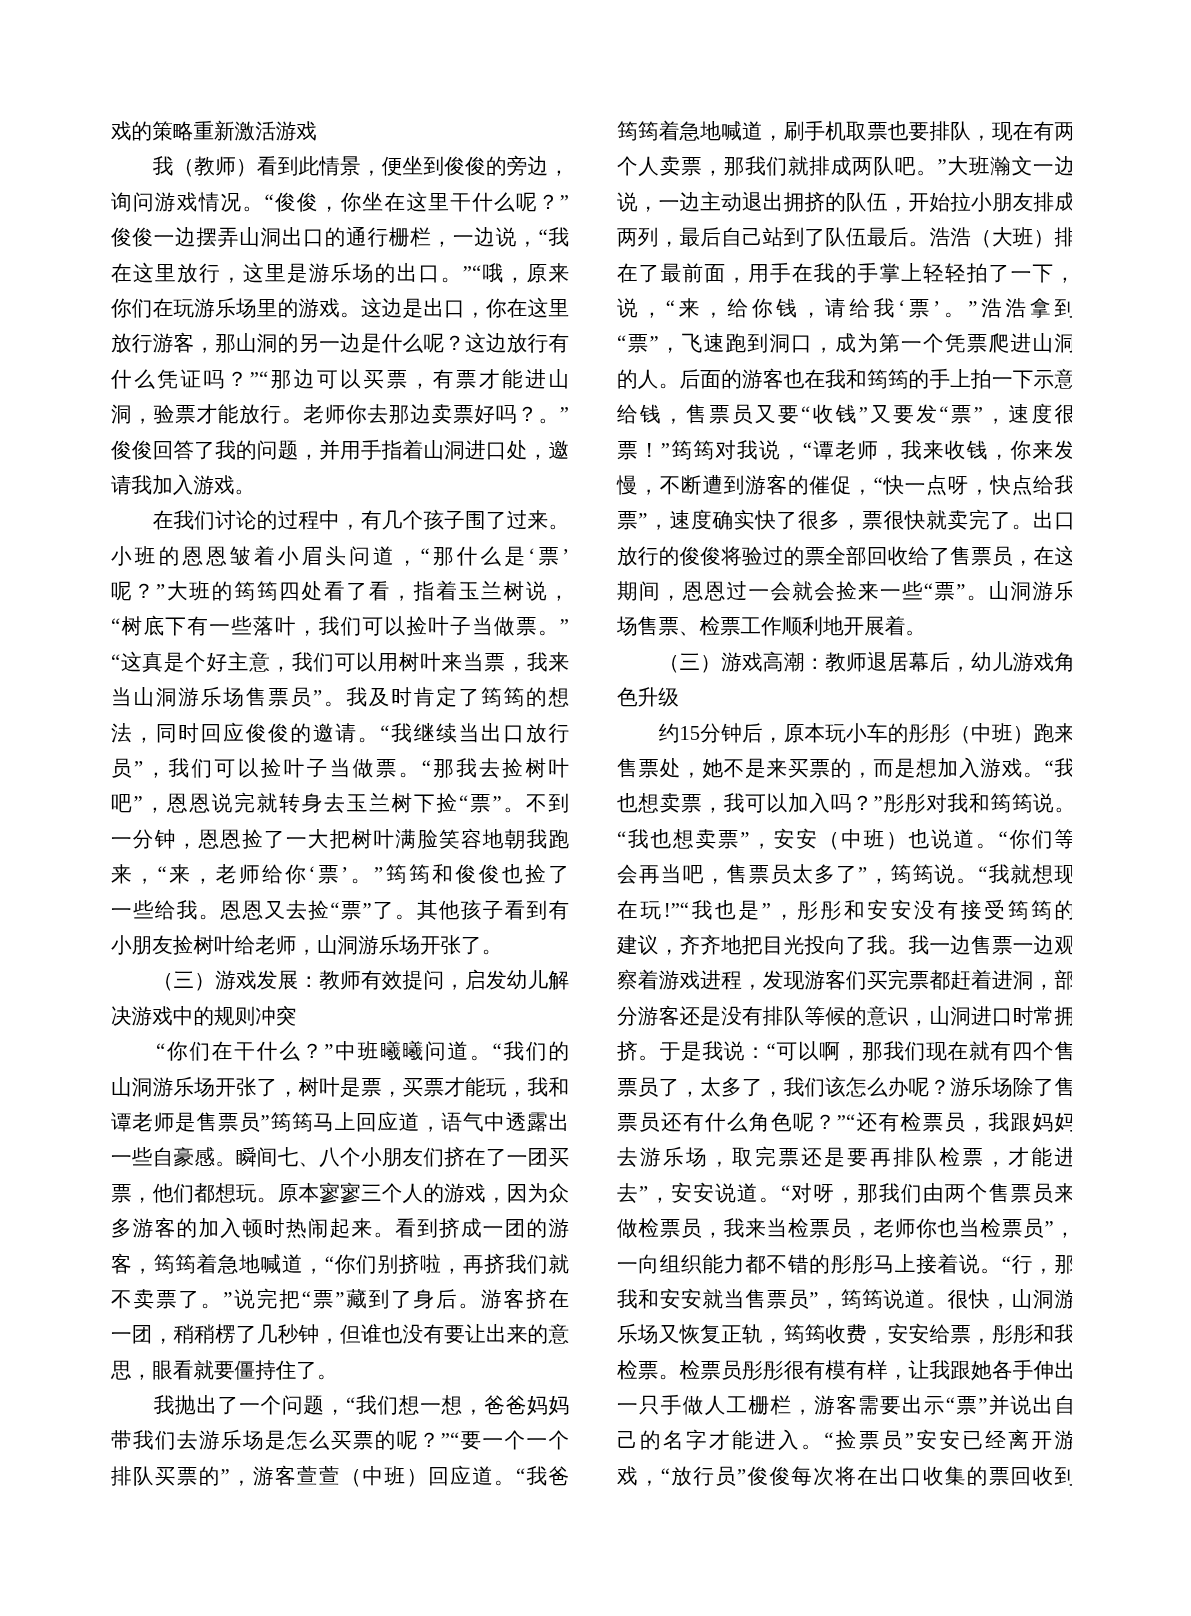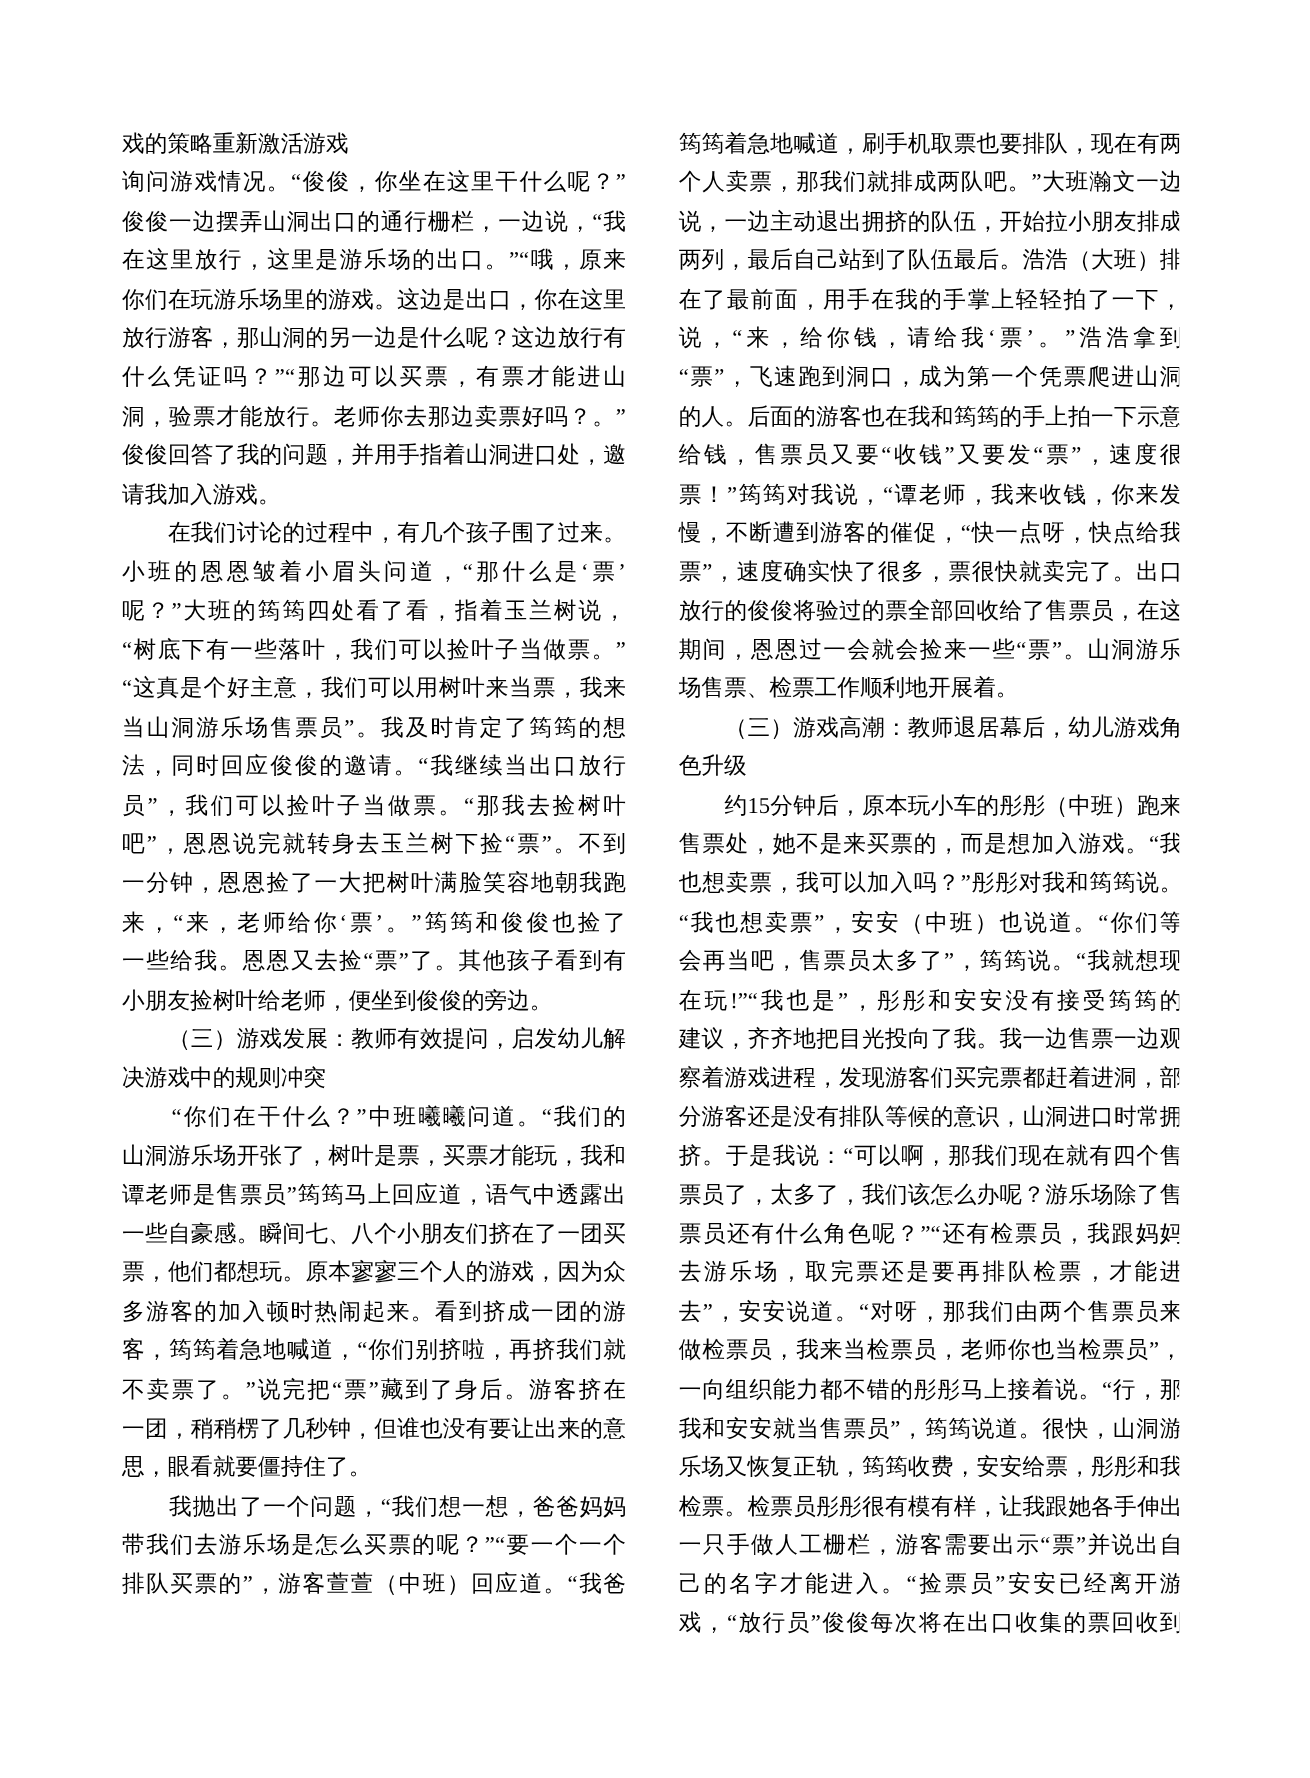--- a/index.html
+++ b/index.html
@@ -51,20 +51,21 @@
     color: #000000;
   }
 </style>
 </head>
 <body>
 
 <div class="page">
   <div class="text-columns">
     <div class="column">
         <div class="line para-end">戏的策略重新激活游戏</div>
+        <div class="line full">　　我（教师）看到此情景，便坐到俊俊的旁边，</div>
         <div class="line full">询问游戏情况。“俊俊，你坐在这里干什么呢？”</div>
         <div class="line full">俊俊一边摆弄山洞出口的通行栅栏，一边说，“我</div>
         <div class="line full">在这里放行，这里是游乐场的出口。”“哦，原来</div>
         <div class="line full">你们在玩游乐场里的游戏。这边是出口，你在这里</div>
         <div class="line full">放行游客，那山洞的另一边是什么呢？这边放行有</div>
         <div class="line full">什么凭证吗？”“那边可以买票，有票才能进山</div>
         <div class="line full">洞，验票才能放行。老师你去那边卖票好吗？。”</div>
         <div class="line full">俊俊回答了我的问题，并用手指着山洞进口处，邀</div>
         <div class="line para-end">请我加入游戏。</div>
         <div class="line full">　　在我们讨论的过程中，有几个孩子围了过来。</div>
@@ -72,21 +73,21 @@
         <div class="line full">呢？”大班的筠筠四处看了看，指着玉兰树说，</div>
         <div class="line full">“树底下有一些落叶，我们可以捡叶子当做票。”</div>
         <div class="line full">“这真是个好主意，我们可以用树叶来当票，我来</div>
         <div class="line full">当山洞游乐场售票员”。我及时肯定了筠筠的想</div>
         <div class="line full">法，同时回应俊俊的邀请。“我继续当出口放行</div>
         <div class="line full">员”，我们可以捡叶子当做票。“那我去捡树叶</div>
         <div class="line full">吧”，恩恩说完就转身去玉兰树下捡“票”。不到</div>
         <div class="line full">一分钟，恩恩捡了一大把树叶满脸笑容地朝我跑</div>
         <div class="line full">来，“来，老师给你‘票’。”筠筠和俊俊也捡了</div>
         <div class="line full">一些给我。恩恩又去捡“票”了。其他孩子看到有</div>
-        <div class="line para-end">小朋友捡树叶给老师，便坐到俊俊的旁边。</div>
+        <div class="line para-end">小朋友捡树叶给老师，山洞游乐场开张了。</div>
         <div class="line full">　　（三）游戏发展：教师有效提问，启发幼儿解</div>
         <div class="line para-end">决游戏中的规则冲突</div>
         <div class="line full">　　“你们在干什么？”中班曦曦问道。“我们的</div>
         <div class="line full">山洞游乐场开张了，树叶是票，买票才能玩，我和</div>
         <div class="line full">谭老师是售票员”筠筠马上回应道，语气中透露出</div>
         <div class="line full">一些自豪感。瞬间七、八个小朋友们挤在了一团买</div>
         <div class="line full">票，他们都想玩。原本寥寥三个人的游戏，因为众</div>
         <div class="line full">多游客的加入顿时热闹起来。看到挤成一团的游</div>
         <div class="line full">客，筠筠着急地喊道，“你们别挤啦，再挤我们就</div>
         <div class="line full">不卖票了。”说完把“票”藏到了身后。游客挤在</div>

